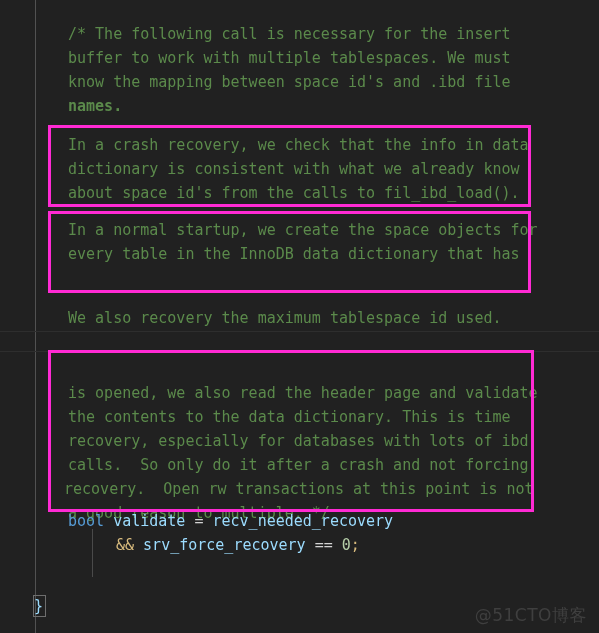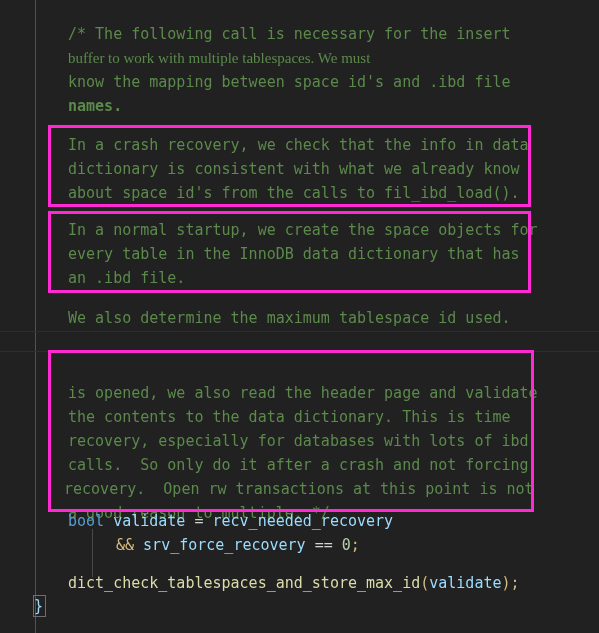--- a/index.html
+++ b/index.html
@@ -112,51 +112,50 @@
 
   <div class="gutter"></div>
   <div class="gutter-rule"></div>
 
   <div class="hrule r1"></div>
   <div class="hrule r2"></div>
 
   <div class="code">
 
     <div class="line cmt" style="top:22px;left:68px;">/* The following call is necessary for the insert</div>
-    <div class="line cmt" style="top:46px;left:68px;font-family:Liberation Serif, serif;">buffer to work with multiple tablespaces. We must</div>
+    <div class="line cmt" style="top:46px;left:68px;">buffer to work with multiple tablespaces. We must</div>
     <div class="line cmt" style="top:70px;left:68px;">know the mapping between space id's and .ibd file</div>
     <div class="line cmt" style="top:94px;left:68px;font-weight:bold;">names.</div>
 
     <div class="line cmt" style="top:133px;left:68px;">In a crash recovery, we check that the info in data</div>
     <div class="line cmt" style="top:157px;left:68px;">dictionary is consistent with what we already know</div>
     <div class="line cmt" style="top:181px;left:68px;">about space id's from the calls to fil_ibd_load().</div>
 
     <div class="line cmt" style="top:218px;left:68px;">In a normal startup, we create the space objects for</div>
     <div class="line cmt" style="top:242px;left:68px;">every table in the InnoDB data dictionary that has</div>
-    <div class="line cmt" style="top:266px;left:68px;">an .ibd file.</div>
 
-    <div class="line cmt" style="top:306px;left:68px;">We also determine the maximum tablespace id used.</div>
+    <div class="line cmt" style="top:306px;left:68px;">We also recovery the maximum tablespace id used.</div>
 
     <div class="line cmt" style="top:381px;left:68px;">is opened, we also read the header page and validate</div>
     <div class="line cmt" style="top:405px;left:68px;">the contents to the data dictionary. This is time</div>
     <div class="line cmt" style="top:429px;left:68px;">recovery, especially for databases with lots of ibd</div>
     <div class="line cmt" style="top:453px;left:68px;">calls.  So only do it after a crash and not forcing</div>
     <div class="line cmt" style="top:477px;left:64px;text-align:center;">recovery.  Open rw transactions at this point is not</div>
     <div class="line cmt" style="top:501px;left:68px;">a good reason to multiple. */</div>
 
     <div class="line" style="top:509px;left:68px;text-align:center;"><span class="kw">bool</span><span class="var"> validate </span><span class="op">= </span><span class="var">recv_needed_recovery</span></div>
 
     <div class="line" style="top:533px;left:116px;"><span class="punct">&amp;&amp;</span><span class="var"> srv_force_recovery </span><span class="op">== </span><span class="num">0</span><span class="punct">;</span></div>
 
     <div class="indent-guide" style="left:92px;top:529px;height:48px;"></div>
 
-    <div class="line" style="top:571px;left:68px;"><span class="fn">dict_check_tablespaces_and_store_max_id</span><span class="punct">(</span><span class="var">validate</span><span class="punct">)</span><span class="punct">;</span></div>
 
     <div class="line" style="top:594px;left:34px;color:#9cdcfe;"><span>}</span></div>
     <div class="brace-box" style="left:33px;top:595px;width:13px;height:22px;"></div>
 
   </div>
 
   <div class="hl-box" style="left:48px;top:125px;width:483px;height:82px;"></div>
   <div class="hl-box" style="left:48px;top:211px;width:483px;height:82px;"></div>
   <div class="hl-box" style="left:48px;top:350px;width:486px;height:162px;"></div>
 
+  <div class="watermark">@51CTO博客</div>
 </div>
 
 </body></html>

